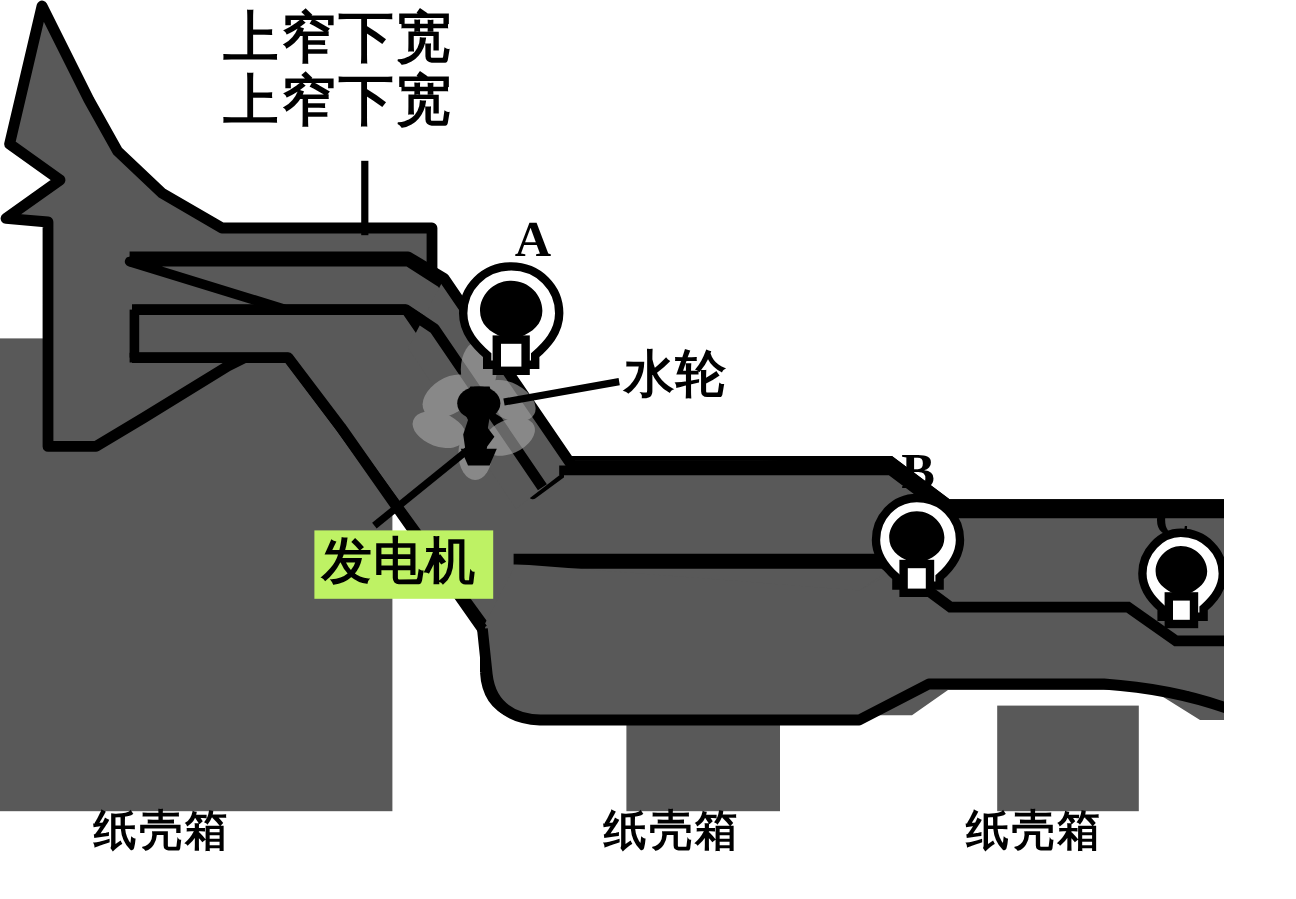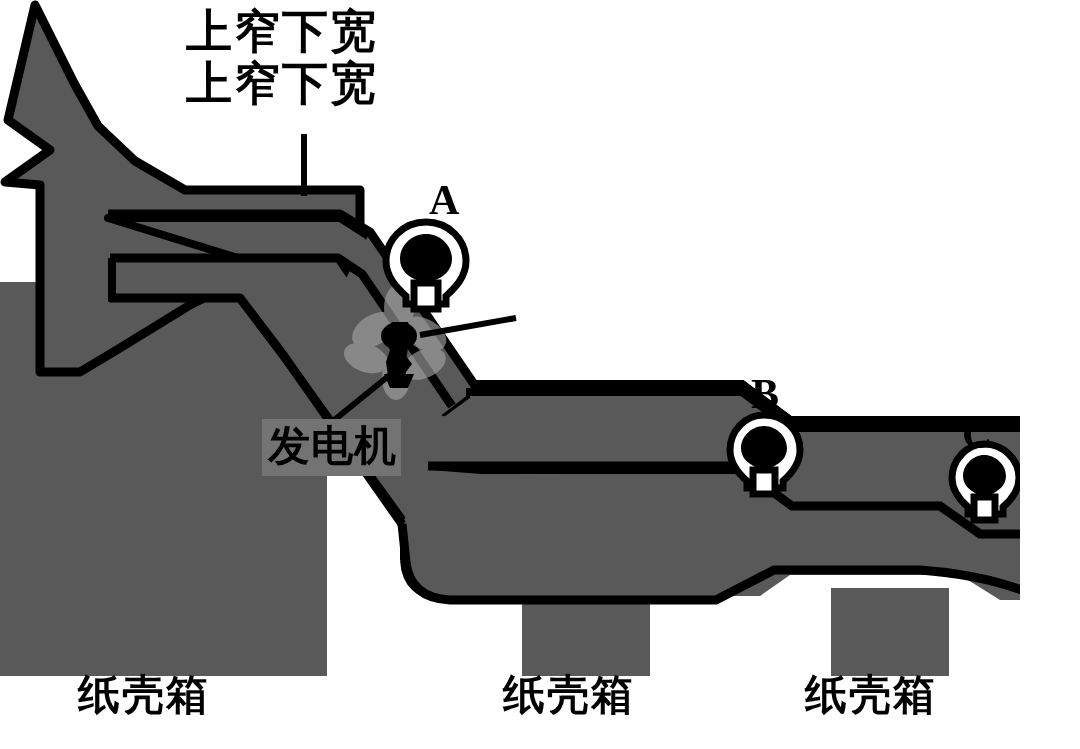--- a/index.html
+++ b/index.html
@@ -39,28 +39,28 @@
   }
   .title-block div { display: block; }
   .label-waterwheel {
     left: 520px;
     top: 290px;
     font-size: 42px;
     letter-spacing: 1px;
   }
   .label-generator {
     left: 262px;
-    top: 419px;
+    top: 442px;
     font-size: 42px;
     letter-spacing: 1px;
-    background: #737373;
-    padding: 4px 4px 6px 6px;
+    background: #bef264;
+    padding: 4px 14px 6px 6px;
   }
   .box-caption {
-    font-size: 42px;
+    font-size: 36px;
     letter-spacing: 2px;
   }
   .cap1 { left: 78px;  top: 672px; }
   .cap2 { left: 503px; top: 672px; }
   .cap3 { left: 805px; top: 672px; }
   .bulb-letter {
     position: absolute;
     font-family: "Liberation Serif", "DejaVu Serif", serif;
     font-weight: 700;
     font-size: 42px;
@@ -313,20 +313,21 @@
       <rect x="974" y="497" width="21" height="23" fill="#ffffff" stroke="#000000" stroke-width="7"></rect>
     </g>
 
   </svg>
 
   <div class="cn-label title-block">
     <div>上窄下宽</div>
     <div>上窄下宽</div>
   </div>
 
+  <div class="cn-label label-waterwheel">水轮</div>
 
   <div class="cn-label label-generator">发电机</div>
 
   <div class="bulb-letter letter-a">A</div>
   <div class="bulb-letter letter-b">B</div>
   <div class="bulb-letter letter-c">C</div>
 
   <div class="cn-label box-caption cap1">纸壳箱</div>
   <div class="cn-label box-caption cap2">纸壳箱</div>
   <div class="cn-label box-caption cap3">纸壳箱</div>

